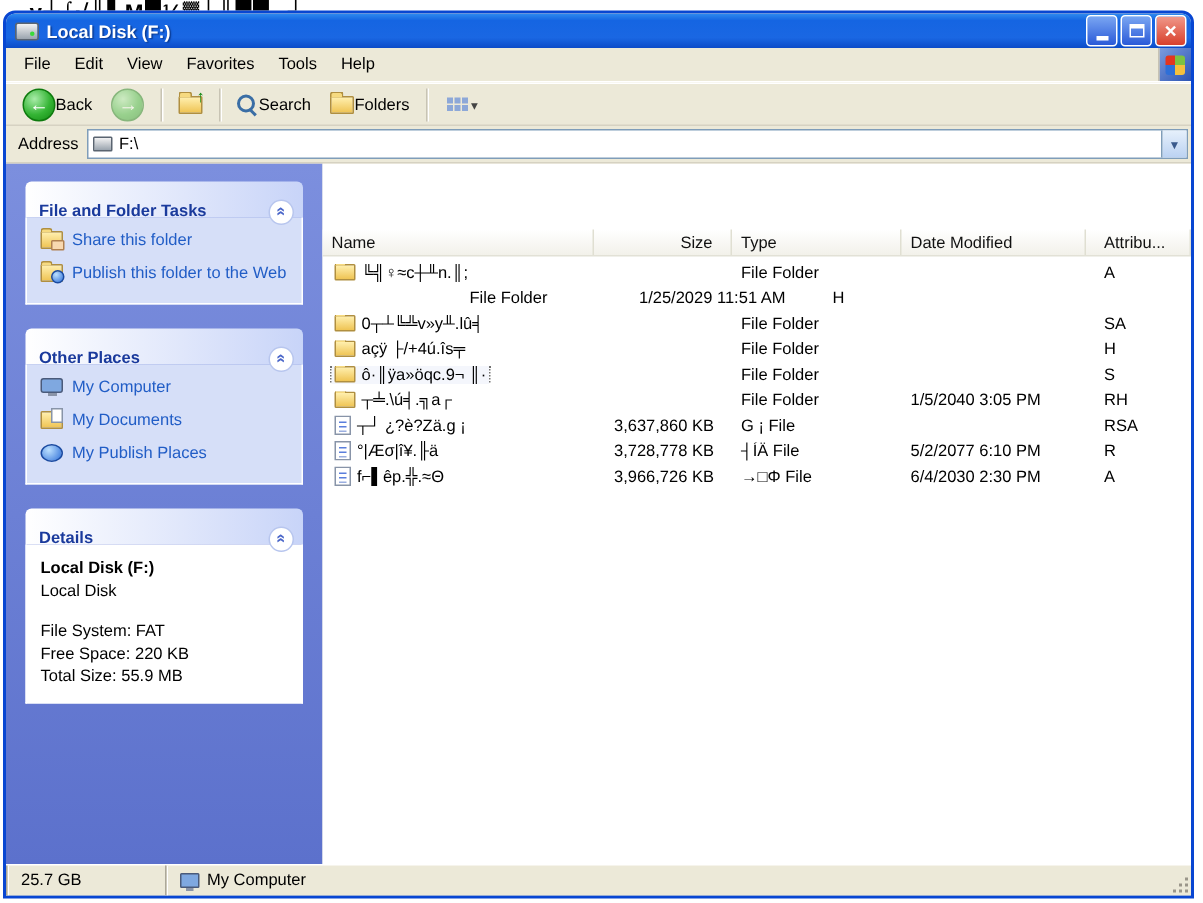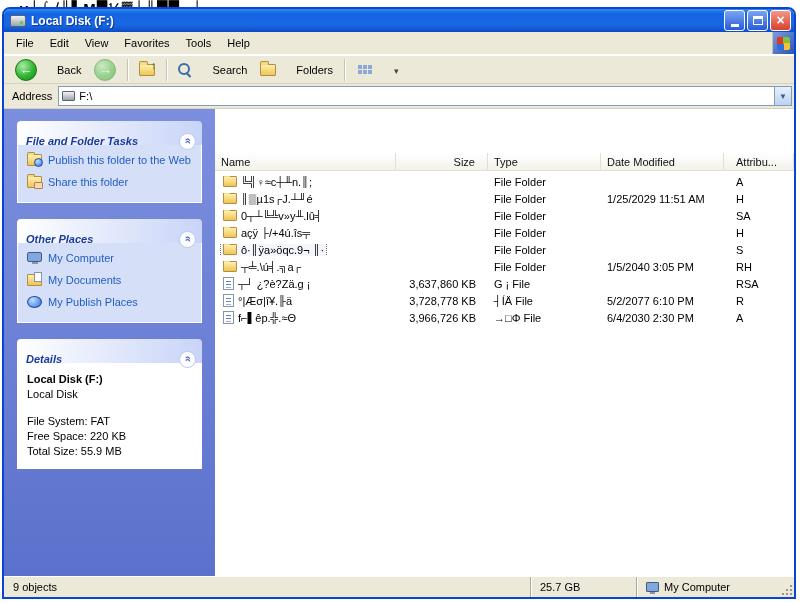--- a/index.html
+++ b/index.html
@@ -41,21 +41,21 @@
   .winlogo { margin-left:auto; width:22px; height:22px;
     background:linear-gradient(135deg,#7C9CDE,#2C54B4); display:flex;
     align-items:center; justify-content:center; border-left:1px solid #C6C2B4; }
   .winlogo .flag { width:13px; height:13px; border-radius:2px;
     background:conic-gradient(#7DC242 0 90deg,#F6C03C 90deg 180deg,#2E6FD8 180deg 270deg,#E3351F 270deg 360deg); }
 
   
   .toolbar { height:29px; flex:0 0 29px; display:flex; align-items:center;
     padding:0 6px; gap:3px; background:#ECE9D8; border-top:1px solid #fff;
     border-bottom:1px solid #D6D2C2; }
-  .tool { display:flex; align-items:center; gap:20px; padding:0 5px; border-radius:3px; cursor:pointer; }
+  .tool { display:flex; align-items:center; gap:0; padding:0 5px; border-radius:3px; cursor:pointer; }
   .nav-circle { width:22px; height:22px; border-radius:50%; color:#fff;
     border:1px solid #0E7A0E; display:flex; align-items:center; justify-content:center;
     background:radial-gradient(circle at 35% 30%,#A8ECA8 0%,#34B434 55%,#128812 100%);
     font-weight:bold; font-size:13px; }
   .nav-circle.back::before { content:"←"; margin-top:-1px; }
   .nav-circle.fwd::before { content:"→"; margin-top:-1px; }
   .tool.disabled { opacity:.45; }
   .tsep { width:1px; height:22px; background:#C8C4B4; box-shadow:1px 0 0 #fff; margin:0 3px; flex:0 0 1px; }
   .icon-folder-s { width:16px; height:12px; position:relative; border:1px solid #B08F40;
     border-radius:1px; background:linear-gradient(#FFEFAE,#EFC454); flex:0 0 16px; }
@@ -84,21 +84,21 @@
     background:linear-gradient(#E6F0FB,#BBD2F2); cursor:pointer; }
   .addr-drop::before { content:"▼"; font-size:8px; color:#3A5A8C; }
 
   
   .main { flex:1; display:flex; overflow:hidden; }
   .sidebar { width:211px; flex:0 0 211px; padding:12px 0 0 13px;
     background:linear-gradient(180deg,#7C8FDE 0%,#5C71CC 100%); overflow:hidden; }
   .panel { width:185px; margin-bottom:16px; }
   .panel-header { height:24px; display:flex; align-items:center; padding:16px 6px 0 9px;
     border-radius:4px 4px 0 0; background:linear-gradient(90deg,#FFFFFF,#C8D4F8);
-    color:#1A3A9C; font-weight:bold; cursor:pointer;font-style:italic; }
+    color:#1A3A9C; font-weight:bold; cursor:pointer; }
   .chev { margin-left:auto; width:17px; height:17px; border-radius:50%; background:#fff;
     border:1px solid #B8C6EE; color:#4A66C9; display:flex; align-items:center; justify-content:center; }
   .chev::before { content:"»"; font-weight:bold; transform:rotate(-90deg); font-size:11px; }
   .panel-body { background:#D6DFF8; border:1px solid #fff; border-top:none; padding:9px 7px 4px 9px; }
   .panel.details .panel-body { background:#fff; padding:9px 7px 9px 9px; }
   .task-item { display:flex; align-items:flex-start; gap:6px; margin-bottom:9px;
     color:#215DC6; cursor:pointer; line-height:13px; }
   .mini { width:15px; height:12px; flex:0 0 15px; position:relative; margin-top:0; }
   .mini-folder { border:1px solid #B08F40; border-radius:1px;
     background:linear-gradient(#FFEFAE,#EFC454); }
@@ -242,26 +242,26 @@
 
       <div class="sidebar">
 
         <div class="panel">
           <div class="panel-header">
             <span>File and Folder Tasks</span>
             <span class="chev"></span>
           </div>
           <div class="panel-body">
             <div class="task-item">
+              <span class="mini mini-folder badge-hand"></span>
+              <span class="txt">Share this folder</span>
+            </div>
+            <div class="task-item">
               <span class="mini mini-folder badge-globe"></span>
               <span class="txt">Publish this folder to the Web</span>
-            </div>
-            <div class="task-item">
-              <span class="mini mini-folder badge-hand"></span>
-              <span class="txt">Share this folder</span>
             </div>
           </div>
         </div>
 
         <div class="panel">
           <div class="panel-header">
             <span>Other Places</span>
             <span class="chev"></span>
           </div>
           <div class="panel-body">
@@ -312,26 +312,20 @@
                   <span class="ficon icon-folder"></span>
                   <span>╚╣♀≈c┼╨n.║;</span>
                 </span>
               </span>
               <span class="cell c-size"></span>
               <span class="cell c-type">File Folder</span>
               <span class="cell c-date"></span>
               <span class="cell c-attr">A</span>
             </div>
             <div class="frow">
-              <span class="cell c-name">
-                <span class="nwrap">
-                  <span class="ficon icon-folder"></span>
-                  <span>║▒µ1s┌J.┴╜é</span>
-                </span>
-              </span>
               <span class="cell c-size"></span>
               <span class="cell c-type">File Folder</span>
               <span class="cell c-date">1/25/2029 11:51 AM</span>
               <span class="cell c-attr">H</span>
             </div>
             <div class="frow">
               <span class="cell c-name">
                 <span class="nwrap">
                   <span class="ficon icon-folder"></span>
                   <span>0┬┴╚╩v»y╨.lû╡</span>
@@ -413,21 +407,20 @@
               <span class="cell c-type">→□Φ File</span>
               <span class="cell c-date">6/4/2030 2:30 PM</span>
               <span class="cell c-attr">A</span>
             </div>
           </div>
       </div>
 
     </div>
 
     <div class="statusbar">
-      <span class="sfield sf1">9 objects</span>
       <span class="sfield sf2 sep">25.7 GB</span>
       <span class="sfield sf3 sep">
         <span class="icon-mycomp"></span>
         <span>My Computer</span>
       </span>
       <span class="grip"></span>
     </div>
 
   </div>
 </div>

